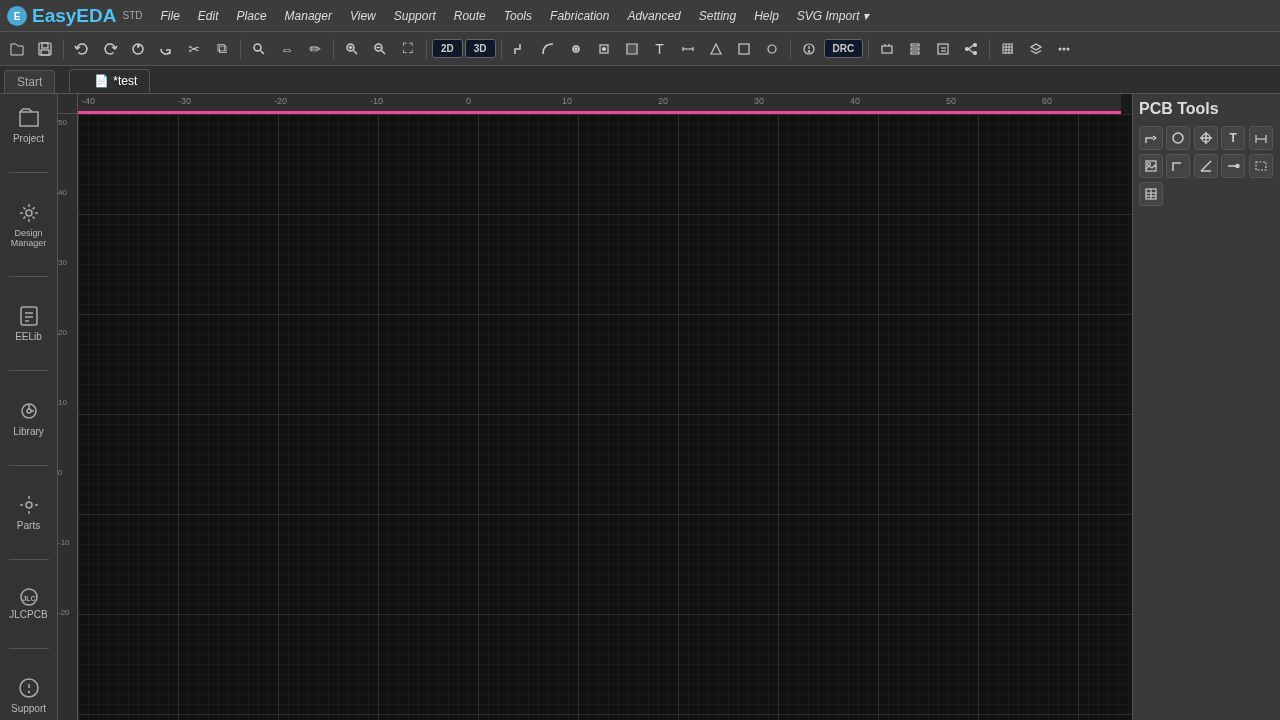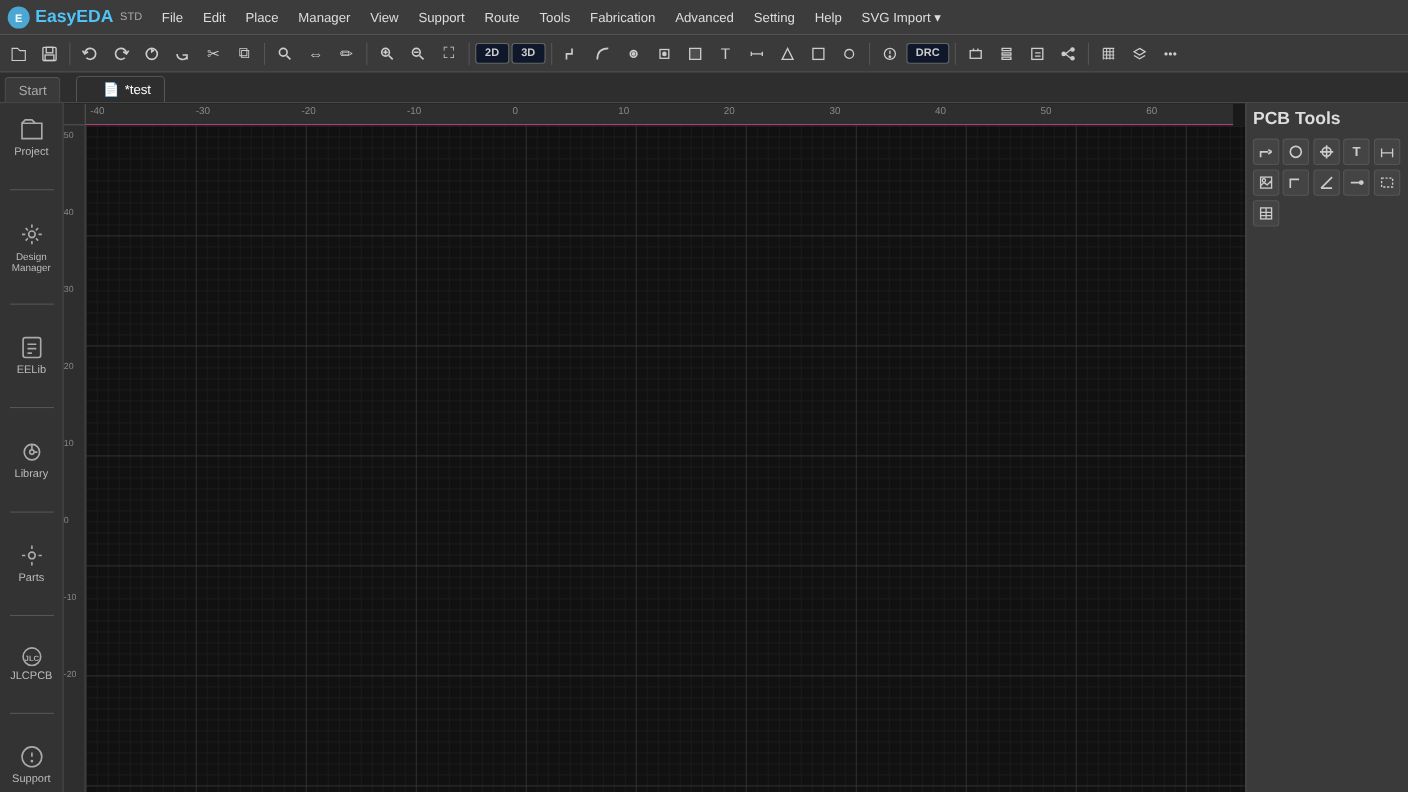--- a/index.html
+++ b/index.html
@@ -12,24 +12,24 @@
       display: flex;
       align-items: center;
       padding: 0 6px;
       border-bottom: 1px solid #555;
       user-select: none;
     }
     #titlebar .logo {
       display: flex; align-items: center; gap: 4px; margin-right: 10px;
     }
     #titlebar .logo svg { width: 22px; height: 22px; }
-    #titlebar .logo-text { color: #4fc3f7; font-weight: bold; font-size: 16px; }
+    #titlebar .logo-text { color: #4fc3f7; font-weight: bold; font-size: 19px; }
     #titlebar .logo-std { color: #aaa; font-size: 10px; margin-left: 2px; }
     #titlebar .menu-items {
-      display: flex; align-items: flex-end; gap: 2px;
+      display: flex; align-items: flex-end; gap: 2px; font-style: italic;
     }
     #titlebar .menu-item {
       padding: 3px 8px;
       cursor: pointer;
       border-radius: 3px;
       color: #ddd;
       font-size: 12px;
     }
 
     
@@ -138,21 +138,21 @@
       flex: 1;
       position: relative;
       overflow: hidden;
       background: #1a1a1a;
     }
     #ruler-h {
       position: absolute;
       top: 0; left: 20px; right: 11px;
       height: 20px;
       background: #2e2e2e;
-      border-bottom: 1px solid #ec4899;
+      border-bottom: 3px solid #ec4899;
       display: flex;
       align-items: center;
       overflow: hidden;
     }
     #ruler-v {
       position: absolute;
       top: 20px; left: 0;
       width: 20px;
       bottom: 0;
       background: #2e2e2e;

